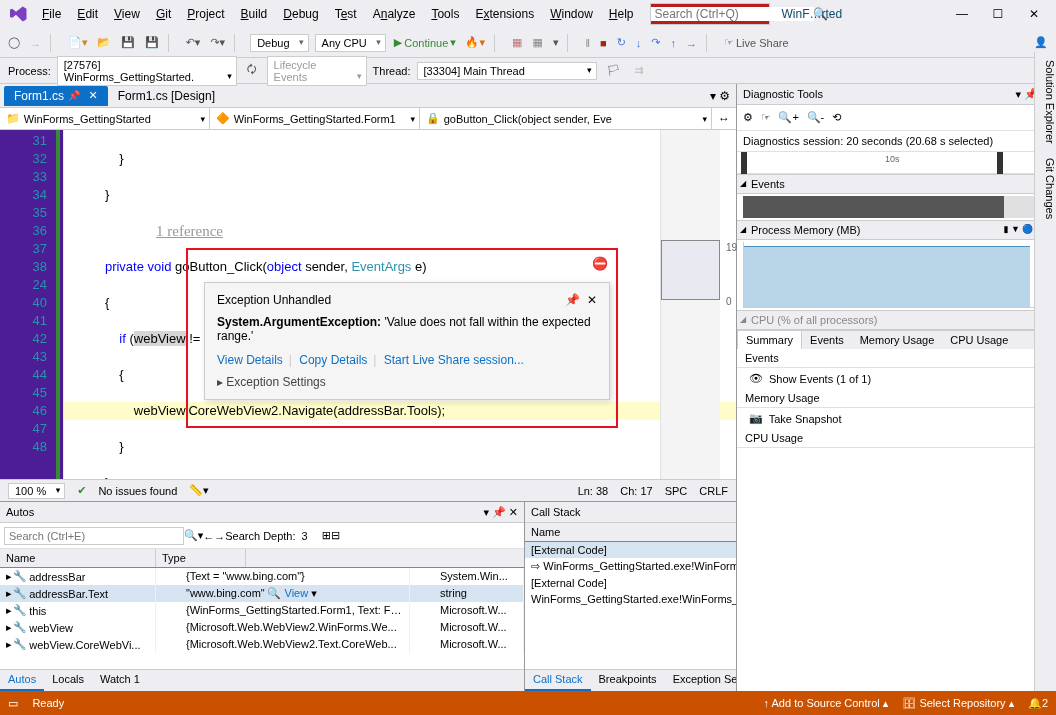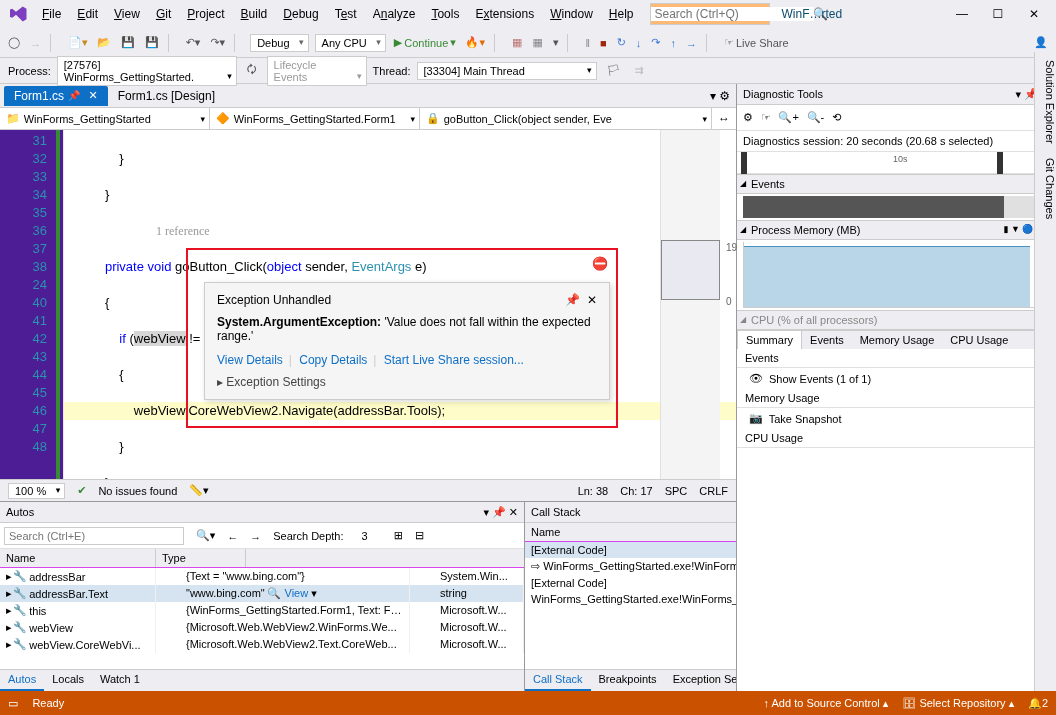--- a/index.html
+++ b/index.html
@@ -2,21 +2,21 @@
 <html><head>
 <meta charset="utf-8">
 <style>
 * { box-sizing: border-box; margin: 0; padding: 0; font-family: 'Segoe UI', Tahoma, sans-serif; }
 body { width: 1056px; height: 715px; background: #fff; font-size: 12px; overflow: hidden; display: flex; flex-direction: column; }
 .titlebar { display: flex; align-items: center; height: 28px; background: #eeeef2; padding: 0 4px; }
 .vs-logo { width: 18px; height: 18px; margin: 0 6px; }
 .menubar { display: flex; align-items: center; }
 .menubar > span { padding: 4px 8px; cursor: default; }
 .menubar > span u { text-decoration: underline; }
-.searchbox { margin-left: 8px; display: flex; align-items: center; border: 1px solid #ccc; background: #fdba74; height: 22px; width: 120px; }
+.searchbox { margin-left: 8px; display: flex; align-items: center; border: 1px solid #ccc; background: #b91c1c; height: 22px; width: 120px; }
 .searchbox input { border: none; flex: 1; padding: 0 4px; font-size: 12px; outline: none; }
 .searchbox .srch-ico { width: 20px; text-align: center; }
 .win-title { margin-left: 12px; color: #0c4a6e; }
 .win-ctrls { margin-left: auto; display: flex; }
 .win-ctrls span { width: 36px; height: 28px; display: flex; align-items: center; justify-content: center; }
 .toolbar { display: flex; align-items: center; height: 30px; background: #eeeef2; border-bottom: 1px solid #ccc; padding: 0 4px; gap: 2px; }
 .tbtn { padding: 2px 4px; display: flex; align-items: center; gap: 2px; color: #555; font-size: 11px; }
 .tbtn.sep { border-left: 1px solid #ccc; margin: 0 3px; height: 18px; }
 .cfg-sel { border: 1px solid #ccc; background: #fff; padding: 2px 18px 2px 6px; font-size: 11px; margin: 0 2px; position: relative; }
 .cfg-sel::after { content: '▾'; position: absolute; right: 4px; font-size: 9px; color: #666; }
@@ -37,42 +37,42 @@
 .nav-drops .nd { flex: 1; border-right: 1px solid #ccc; padding: 2px 6px; font-size: 11px; display: flex; align-items: center; gap: 4px; position: relative; }
 .nav-drops .nd::after { content: '▾'; position: absolute; right: 4px; font-size: 9px; }
 .code-area { display: flex; flex: 1; min-height: 0; position: relative; background: #fff; }
 .gutter { width: 64px; background: #4c1d95; border-right: 1px solid #e8e8e8; text-align: right; padding-right: 16px; font-family: Consolas, monospace; font-size: 13px; color: #2b91af; line-height: 18px; padding-top: 2px; position: relative; }
 .gutter .ln { height: 18px; }
 .gutter .marg { position: absolute; left: 56px; top: 0; bottom: 0; width: 4px; background: #388a34; }
 .code { flex: 1; font-family: Consolas, monospace; font-size: 13px; line-height: 18px; padding-top: 2px; white-space: pre; overflow: hidden; }
 .code .cline { height: 18px; padding-left: 12px; }
 .kw { color: #0000ff; }
 .type { color: #2b91af; }
-.ref { color: #999; font-size: 12px; font-family: 'Segoe UI'; }
+.ref { color: #999; font-size: 15px; font-family: 'Segoe UI'; text-decoration: underline; }
 .hl { background: #d6d6d6; }
 .red-box { position: absolute; border: 2px solid #e81123; left: 186px; top: 118px; width: 432px; height: 180px; pointer-events: none; z-index: 10; }
 .exc-stop { position: absolute; left: 592px; top: 126px; color: #e81123; font-size: 13px; z-index: 11; }
 .exc-popup { position: absolute; left: 204px; top: 152px; width: 406px; background: #f5f5f5; border: 1px solid #ccc; box-shadow: 2px 2px 6px rgba(0,0,0,.15); padding: 10px 12px; font-size: 12px; z-index: 9; }
 .exc-popup .hdr { display: flex; justify-content: space-between; margin-bottom: 8px; }
 .exc-popup .msg { margin-bottom: 10px; }
 .exc-popup .lnks a { color: #0e6fc7; text-decoration: none; margin-right: 2px; }
 .exc-popup .lnks .pipe { color: #ccc; margin: 0 4px; }
 .exc-popup .excset { margin-top: 8px; color: #444; }
 .minimap { position: absolute; right: 16px; top: 0; width: 60px; height: 100%; background: #f4f4f4; border-left: 1px solid #e0e0e0; }
 .minimap .vp { position: absolute; top: 110px; height: 60px; left: 0; right: 0; border: 1px solid #888; background: rgba(200,200,230,.25); }
 .statusline { display: flex; align-items: center; height: 22px; border-top: 1px solid #ccc; background: #eeeef2; padding: 0 8px; font-size: 11px; gap: 12px; }
 .statusline .zm { border: 1px solid #ccc; background: #fff; padding: 1px 18px 1px 6px; position: relative; }
 .statusline .zm::after { content: '▾'; position: absolute; right: 4px; font-size: 9px; }
 .statusline .sp { margin-left: auto; }
 .bottom-panels { display: flex; height: 190px; border-top: 1px solid #999; }
 .panel { flex: 1; display: flex; flex-direction: column; border-right: 1px solid #999; background: #eeeef2; }
 .panel:last-child { border-right: none; }
 .panel-hdr { display: flex; align-items: center; justify-content: space-between; height: 20px; padding: 0 6px; font-size: 11px; }
 .panel-body { flex: 1; background: #fff; border-top: 1px solid #ccc; overflow: hidden; display: flex; flex-direction: column; }
-.autos-tb { display: flex; align-items: center; height: 26px; padding: 0 4px; gap: 12px; font-size: 11px; border-bottom: 1px solid #e0e0e0; }
+.autos-tb { display: flex; align-items: center; height: 26px; padding: 0 4px; gap: 0; font-size: 11px; border-bottom: 1px solid #e0e0e0; }
 .autos-tb input { border: 1px solid #ccc; width: 180px; padding: 2px 4px; font-size: 11px; }
 .grid-hdr { display: flex; background: #eeeef2; border-bottom: 1px solid #d946ef; font-size: 11px; }
 .grid-hdr > div { padding: 3px 6px; border-right: 1px solid #ccc; }
 .grid-body { flex: 1; overflow: auto; }
 .grid-row { display: flex; font-size: 11px; gap: 24px; }
 .grid-row > div { padding: 2px 6px; border-right: 1px solid #f0f0f0; white-space: nowrap; overflow: hidden; text-overflow: ellipsis; }
 .grid-row.sel { background: #d6e4f2; }
 .c-name { width: 156px; display: flex; align-items: center; gap: 2px; }
 .c-val { width: 230px; }
 .c-type { width: 90px; }
@@ -380,21 +380,21 @@
       <div class="diag-tb">
         <span>⚙</span>
         <span>☞</span>
         <span>🔍+</span>
         <span>🔍-</span>
         <span>⟲</span>
       </div>
       <div class="diag-session">Diagnostics session: 20 seconds (20.68 s selected)</div>
       <div class="timeline">
         <div class="mk" style="left:4px"></div>
-        <span class="tick" style="left:156px">10s</span>
+        <span class="tick" style="left:148px">10s</span>
         <div class="mk" style="left:260px"></div>
       </div>
       <div class="sect-hdr">Events</div>
       <div class="evt-strip"></div>
       <div class="sect-hdr"><span>Process Memory (MB)</span> <span style="float:right;font-size:9px">▮ ▼ 🔵 P</span></div>
       <div class="mem-chart">
         <div class="area"></div>
         <span class="yl" style="top:0">19</span>
         <span class="yl" style="bottom:0">0</span>
         <span class="yr" style="top:0">19</span>

